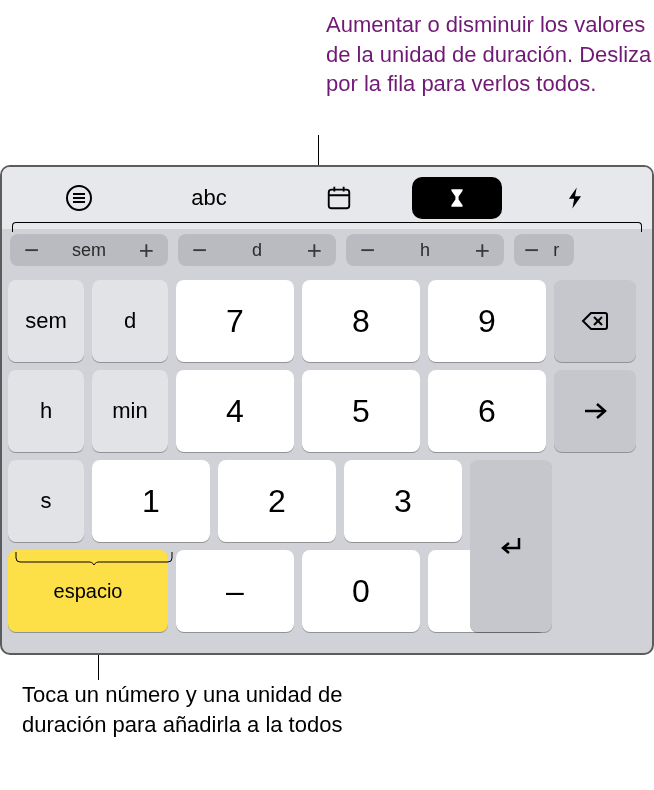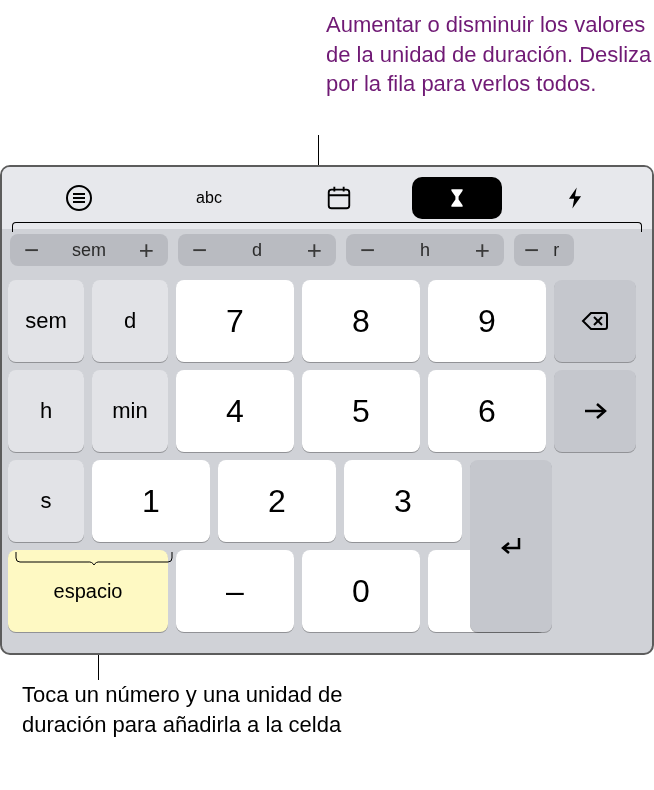--- a/index.html
+++ b/index.html
@@ -62,21 +62,21 @@
       background: #e7e8ec;
       padding: 0 12px;
       gap: 0;
     }
     .toolbar-item {
       flex: 1;
       display: flex;
       align-items: center;
       justify-content: center;
       height: 100%;
-      font-size: 16px;
+      font-size: 22px;
       color: #000;
     }
     .toolbar-menu-icon svg { width: 30px; height: 30px; }
     .toolbar-selected {
       background: #000;
       border-radius: 10px;
       height: 42px;
       flex: 0 0 90px;
       margin: 0 8px;
     }
@@ -143,21 +143,21 @@
       background: #ffffff;
       font-size: 32px;
     }
     .key-fn {
       flex: 0 0 82px;
       background: #c5c7cd;
     }
     .key-fn svg { width: 32px; height: 32px; }
     .key-space {
       flex: 0 0 160px;
-      background: #fef9c3;
+      background: #fde047;
       font-size: 20px;
       position: relative;
     }
     .unit-brace-svg {
       position: absolute;
       top: 550px;
       left: 14px;
       width: 160px;
       height: 15px;
     }
@@ -272,13 +272,13 @@
     </div>
   </div>
 
 </div>
 
 <svg class="unit-brace-svg" viewBox="0 0 160 15">
   <path d="M 2 2 v6 a4 4 0 0 0 4 4 h68 a6 6 0 0 1 6 3 a6 6 0 0 1 6 -3 h68 a4 4 0 0 0 4 -4 v-6" fill="none" stroke="#000" stroke-width="1"></path>
 </svg>
 
 <div class="callout-bottom-line"></div>
-<div class="callout-bottom">Toca un número y una unidad de duración para añadirla a la celda</div>
+<div class="callout-bottom">Toca un número y una unidad de duración para añadirla a la todos</div>
 
 </body></html>

